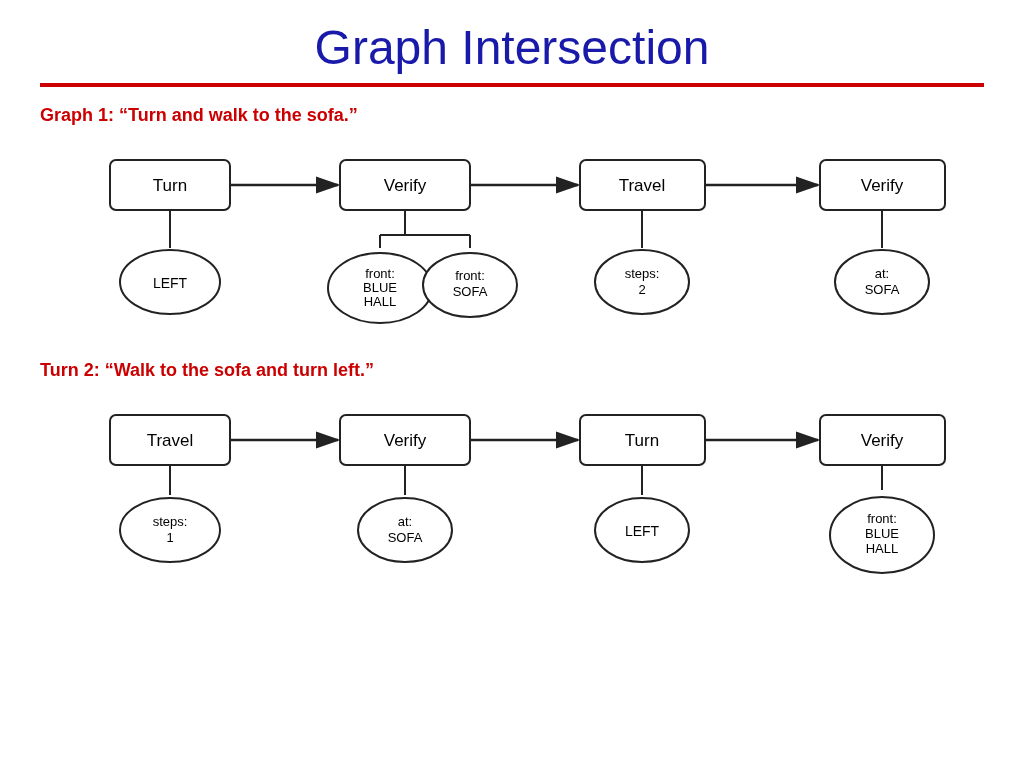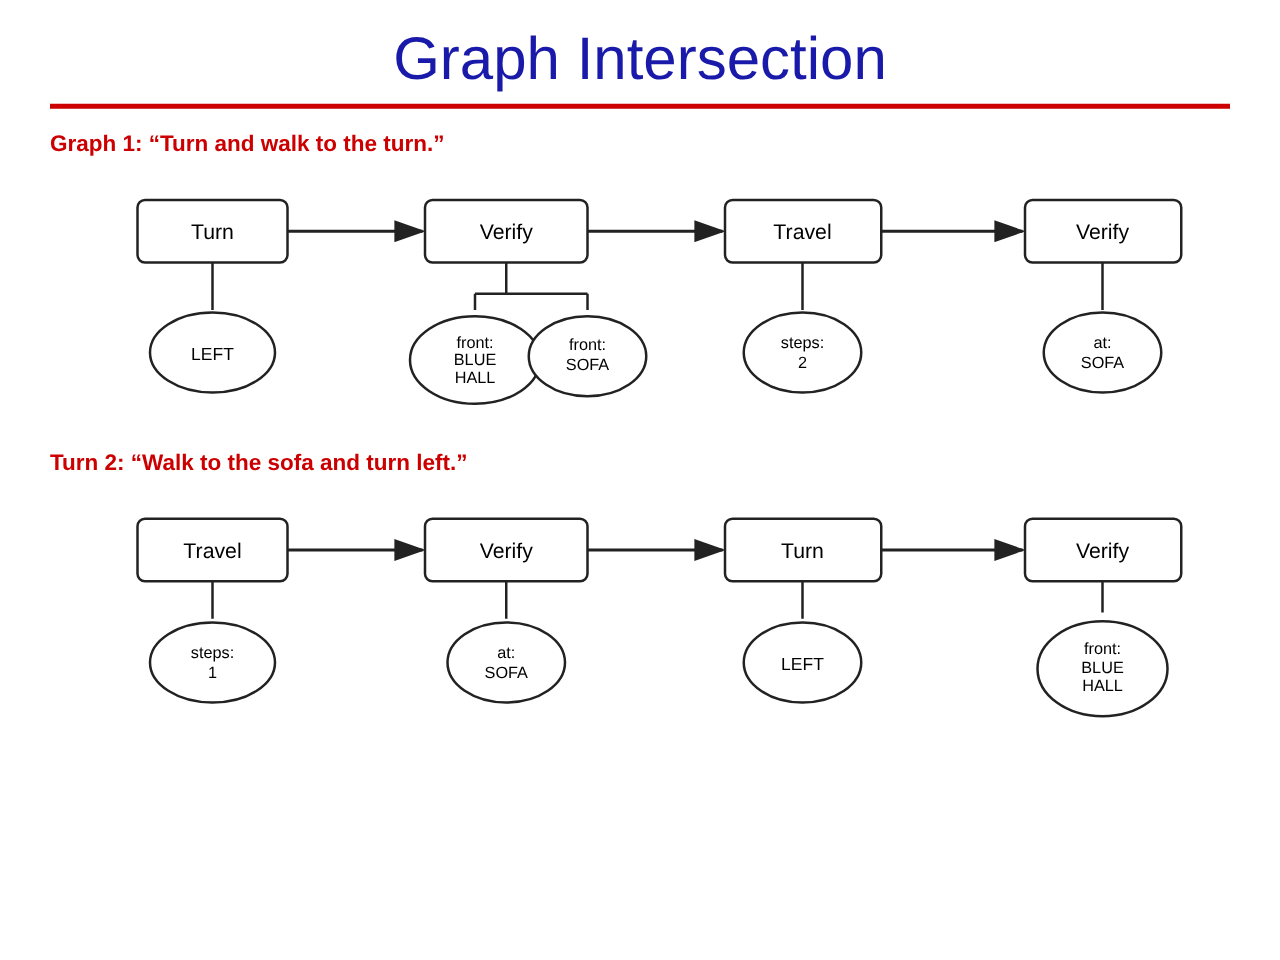--- a/index.html
+++ b/index.html
@@ -59,21 +59,21 @@
     }
   </style>
 </head>
 <body>
 
 <div class="page">
   <h1 class="title">Graph Intersection</h1>
   <div class="red-line"></div>
 
   <div class="graph-section">
-    <div class="graph-label">Graph 1: “Turn and walk to the turn.”</div>
+    <div class="graph-label">Graph 1: “Turn and walk to the sofa.”</div>
     <div class="graph-canvas">
       <svg width="960" height="200">
 
         <rect x="60" y="20" width="120" height="50" rx="6" ry="6" fill="white" stroke="#222" stroke-width="2"></rect>
         <text x="120" y="51" text-anchor="middle" font-size="17" font-family="Arial">Turn</text>
 
         <rect x="290" y="20" width="130" height="50" rx="6" ry="6" fill="white" stroke="#222" stroke-width="2"></rect>
         <text x="355" y="51" text-anchor="middle" font-size="17" font-family="Arial">Verify</text>
 
         <rect x="530" y="20" width="125" height="50" rx="6" ry="6" fill="white" stroke="#222" stroke-width="2"></rect>

